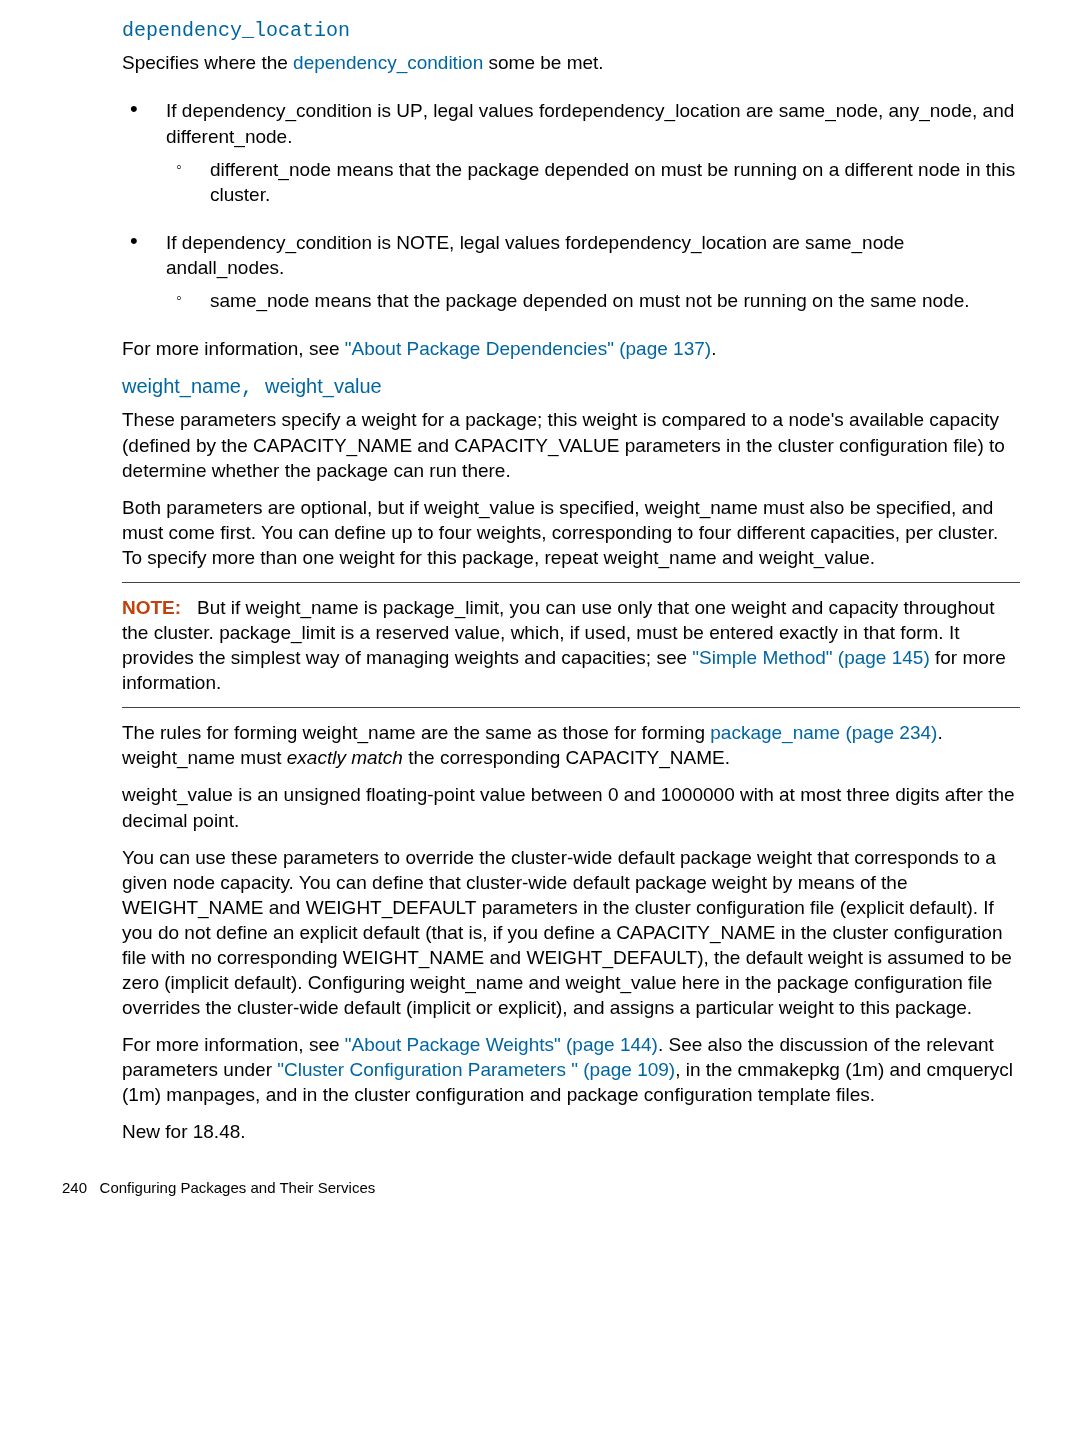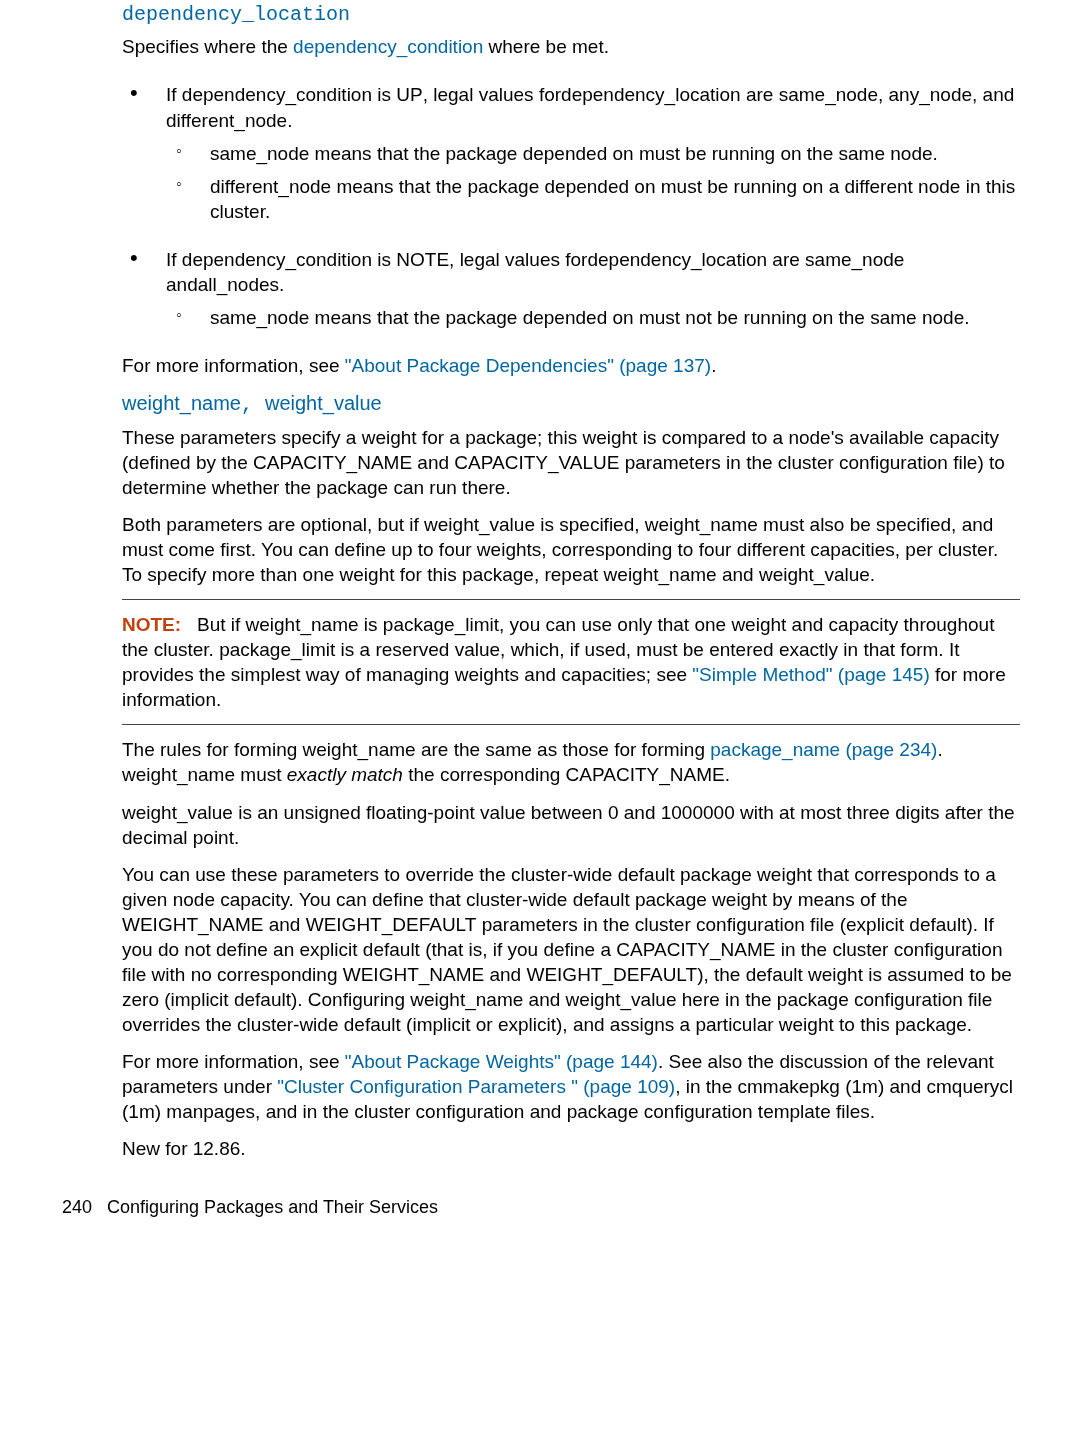--- a/index.html
+++ b/index.html
@@ -4,21 +4,21 @@
 <style>
   body {
     margin: 0;
     padding: 0;
     background: #fff;
     font-family: Arial, Helvetica, sans-serif;
     color: #000;
     width: 1080px;
   }
   .page {
-    padding: 2px 60px 28px 122px;
+    padding: 18px 60px 28px 122px;
     font-size: 19px;
     line-height: 1.32;
   }
   .mono {
     font-family: Liberation Sans, sans-serif;
   }
   .link {
     color: #0066a1;
   }
   .heading-link {
@@ -74,43 +74,40 @@
     margin: 12px 0;
   }
   .note-label {
     color: #c2410c;
     font-weight: bold;
   }
   .italic {
     font-style: italic;
   }
   .footer {
-    font-size: 18px;
+    font-size: 15px;
     margin-top: 34px;
     margin-left: -60px;
   }
 </style>
 </head>
 <body>
 
 <div class="page">
 
   <div class="heading-link">dependency_location</div>
 
   <div class="para">
-    <span>Specifies where the </span><span class="mono link">dependency_condition</span><span> where be met.</span>
+    <span>Specifies where the </span><span class="mono link">dependency_condition</span><span> some be met.</span>
   </div>
 
   <ul class="b1">
     <li>
       <span>If </span><span class="mono">dependency_condition</span><span> is </span><span class="mono">UP</span><span>, legal values for</span><span class="mono">dependency_location</span><span> are </span><span class="mono">same_node</span><span>, </span><span class="mono">any_node</span><span>, and </span><span class="mono">different_node</span><span>.</span>
       <ul class="b2">
-        <li>
-          <span class="mono">same_node</span><span> means that the package depended on must be running on the same node.</span>
-        </li>
         <li>
           <span class="mono">different_node</span><span> means that the package depended on must be running on a different node in this cluster.</span>
         </li>
       </ul>
     </li>
 
     <li>
       <span>If </span><span class="mono">dependency_condition</span><span> is </span><span class="mono">NOTE</span><span>, legal values for</span><span class="mono">dependency_location</span><span> are </span><span class="mono">same_node</span><span> and</span><span class="mono">all_nodes</span><span>.</span>
       <ul class="b2">
         <li>
@@ -153,19 +150,19 @@
   </div>
 
   <div class="para">
     <span>You can use these parameters to override the cluster-wide default package weight that corresponds to a given node capacity. You can define that cluster-wide default package weight by means of the </span><span class="mono">WEIGHT_NAME</span><span> and </span><span class="mono">WEIGHT_DEFAULT</span><span> parameters in the cluster configuration file (explicit default). If you do not define an explicit default (that is, if you define a </span><span class="mono">CAPACITY_NAME</span><span> in the cluster configuration file with no corresponding </span><span class="mono">WEIGHT_NAME</span><span> and </span><span class="mono">WEIGHT_DEFAULT</span><span>), the default weight is assumed to be zero (implicit default). Configuring </span><span class="mono">weight_name</span><span> and </span><span class="mono">weight_value</span><span> here in the package configuration file overrides the cluster-wide default (implicit or explicit), and assigns a particular weight to this package.</span>
   </div>
 
   <div class="para">
     <span>For more information, see </span><span class="link">"About Package Weights" (page 144)</span><span>. See also the discussion of the relevant parameters under </span><span class="link">"Cluster Configuration Parameters " (page 109)</span><span>, in the </span><span class="mono">cmmakepkg (1m)</span><span> and </span><span class="mono">cmquerycl (1m)</span><span> manpages, and in the cluster configuration and package configuration template files.</span>
   </div>
 
-  <div class="para">New for 12.86.</div>
+  <div class="para">New for 18.48.</div>
 
   <div class="footer">
     <span>240</span>&nbsp;&nbsp;&nbsp;<span>Configuring Packages and Their Services</span>
   </div>
 
 </div>
 
 </body></html>

